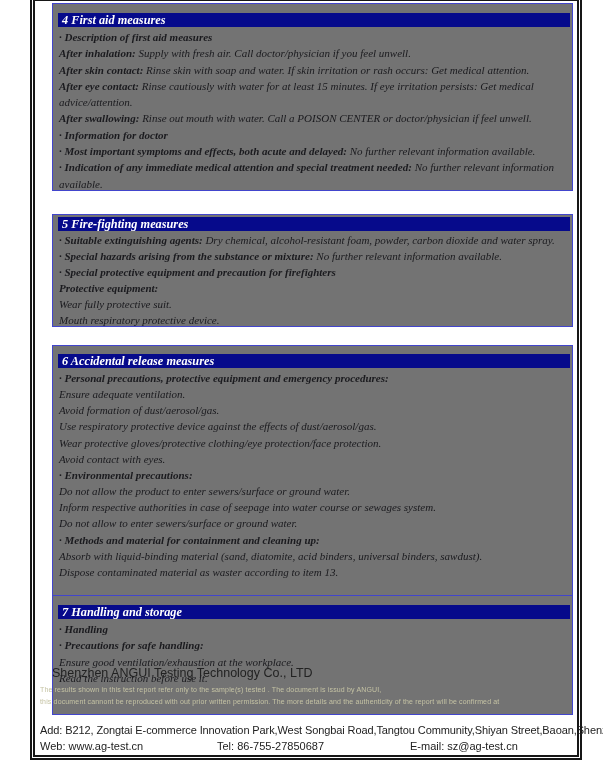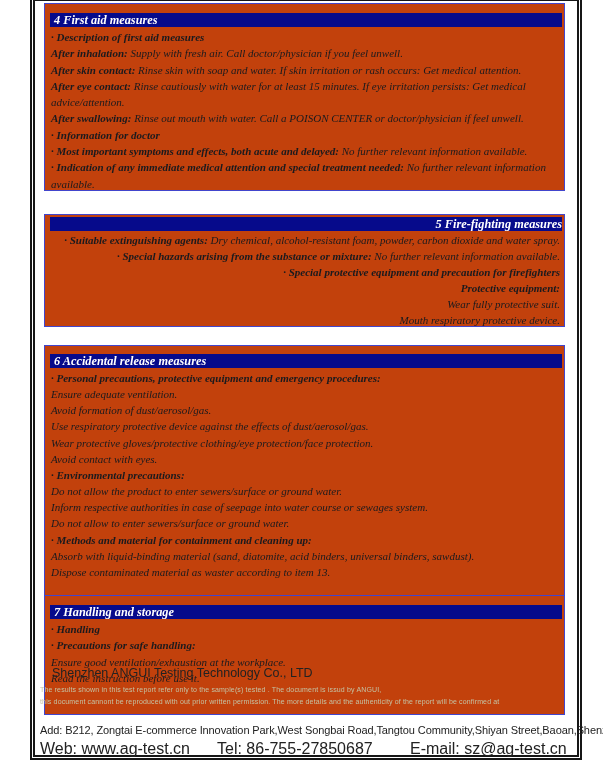--- a/index.html
+++ b/index.html
@@ -4,50 +4,50 @@
 <style>
   html,body{margin:0;padding:0;background:#fff;}
   .page{position:relative;width:603px;height:775px;background:#ffffff;overflow:hidden;
         font-family:"Liberation Serif","DejaVu Serif",serif;}
   
   .frame{position:absolute;left:30px;top:-4px;width:552px;height:764px;
          border:2px solid #161616;box-sizing:border-box;}
   .frame-inner{position:absolute;top:1px;left:1px;right:1px;bottom:1px;
                border:2px solid #161616;}
   
-  .sec{position:absolute;left:44px;width:521px;border:1px solid #4245cc;
-       background:#c2410c;box-sizing:border-box;}
+  .sec{position:absolute;left:52px;width:521px;border:1px solid #4245cc;
+       background:#737373;box-sizing:border-box;}
   .sec .bar{margin-left:5px;margin-right:2px;height:14px;background:#060a8b;
             color:#ffffff;font-weight:bold;font-style:italic;font-size:12.3px;
             line-height:14px;padding-left:4px;white-space:nowrap;}
   .sec .lines{margin-top:2px;padding-left:6px;padding-right:4px;}
   .sec .line{font-style:italic;font-size:11px;color:#1a1a1e;white-space:nowrap;}
   .sec .line b{font-weight:bold;}
   .sec:nth-of-type(1){top:3px;height:188px;}
   .sec:nth-of-type(1) .bar{margin-top:9px;}
   .sec:nth-of-type(1) .line{line-height:16.3px;}
-  .sec:nth-of-type(2){top:214px;height:113px;text-align:right;}
+  .sec:nth-of-type(2){top:214px;height:113px;}
   .sec:nth-of-type(2) .bar{margin-top:2px;}
   .sec:nth-of-type(2) .line{line-height:15.9px;}
   .sec:nth-of-type(3){top:345px;height:265px;}
   .sec:nth-of-type(3) .bar{margin-top:8px;}
   .sec:nth-of-type(3) .line{line-height:16.15px;}
   .sec:nth-of-type(4){top:595px;height:120px;}
   .sec:nth-of-type(4) .bar{margin-top:9px;}
   .sec:nth-of-type(4) .line{line-height:16.3px;}
   
   .wm{position:absolute;left:40px;color:#c5c3a4;font-family:"Liberation Sans","DejaVu Sans",sans-serif;
       font-size:7px;white-space:nowrap;letter-spacing:0.15px;}
   .wm1{top:686px;} .wm2{top:698px;}
   
   .ft{position:absolute;left:40px;color:#222;font-family:"Liberation Sans","DejaVu Sans",sans-serif;
       white-space:nowrap;}
   .ft-company{top:666px;font-size:12.5px;margin-left:12px;}
   .ft-address{top:724px;font-size:11px;letter-spacing:-0.1px;}
-  .ft-contacts{top:740px;width:532px;display:flex;font-size:16px;}
+  .ft-contacts{top:740px;width:532px;display:flex;font-size:11px;}
   .ft-web{width:177px;} .ft-tel{width:193px;} .ft-email{flex:1;}
 </style>
 </head>
 <body>
 
 <div class="page">
 
   <div class="frame">
     <div class="frame-inner"></div>
   </div>

